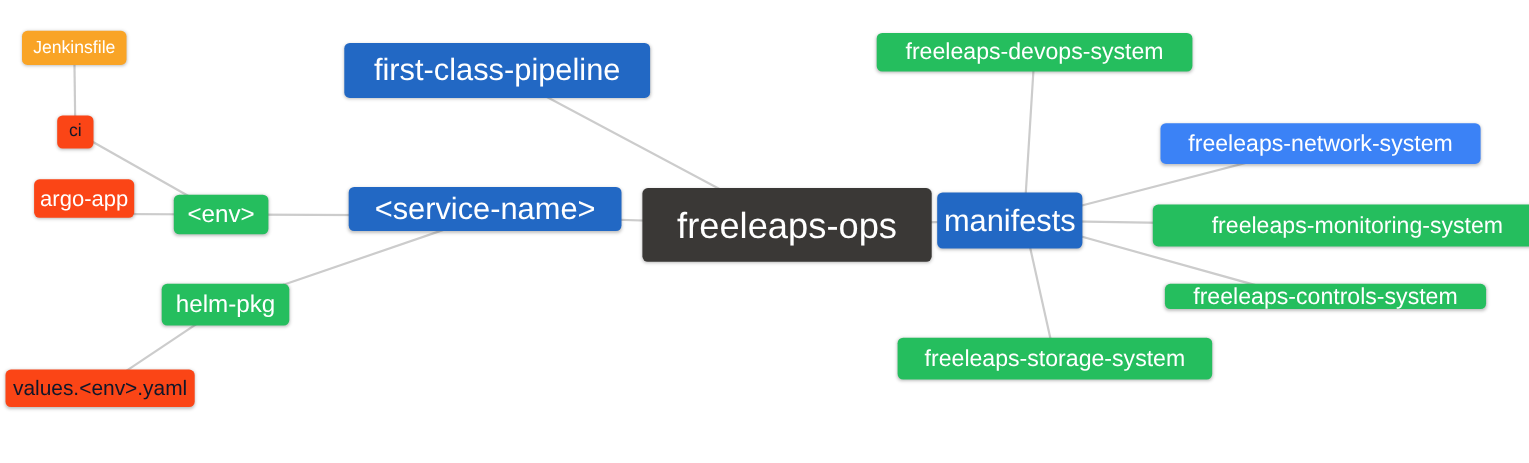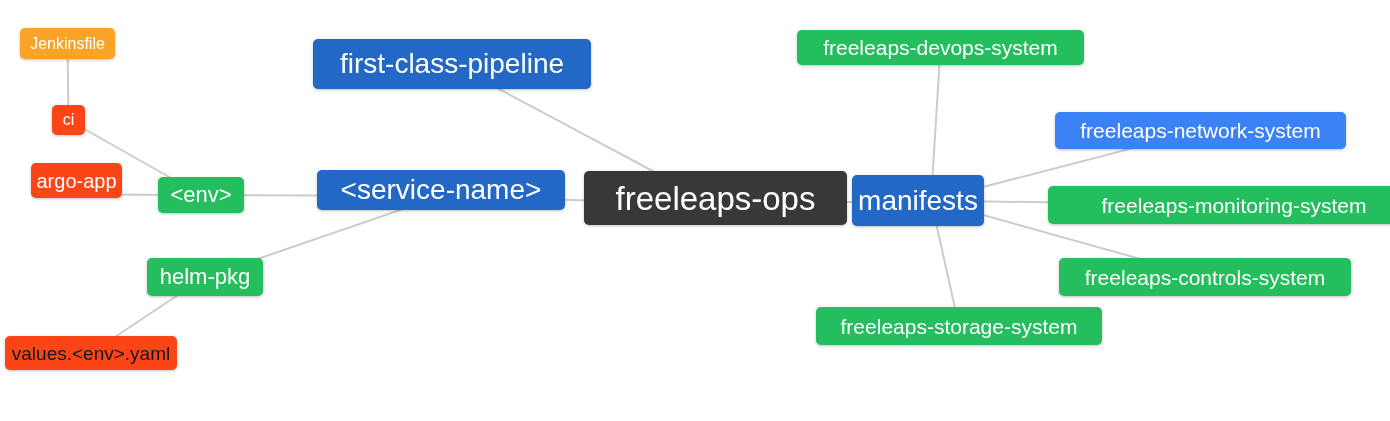--- a/index.html
+++ b/index.html
@@ -53,27 +53,27 @@
       <line x1="452" y1="64" x2="715.5" y2="204.5" stroke="#cccccc" stroke-width="2"></line>
       <line x1="715.5" y1="204.5" x2="931" y2="200.5" stroke="#cccccc" stroke-width="2"></line>
       <line x1="931" y1="200.5" x2="940.5" y2="47.5" stroke="#cccccc" stroke-width="2"></line>
       <line x1="931" y1="200.5" x2="1200.5" y2="130.5" stroke="#cccccc" stroke-width="2"></line>
       <line x1="931" y1="200.5" x2="1210.5" y2="205" stroke="#cccccc" stroke-width="2"></line>
       <line x1="931" y1="200.5" x2="1205" y2="277" stroke="#cccccc" stroke-width="2"></line>
       <line x1="931" y1="200.5" x2="959" y2="326" stroke="#cccccc" stroke-width="2"></line>
     </svg>
 
 <div class="node" style="left: 20px; top: 28px; width: 95px; height: 31px; font-size: 16px; background: rgb(249, 164, 38); color: rgb(255, 255, 255);">Jenkinsfile</div>
-    <div class="node" style="left: 52px; top: 105px; width: 33px; height: 30px; font-size: 16px; background: rgb(251, 69, 22); color: #ffffff; text-align: right;">ci</div>
+    <div class="node" style="left: 52px; top: 105px; width: 33px; height: 30px; font-size: 16px; background: rgb(251, 69, 22); color: #0f172a; text-align: right;">ci</div>
     <div class="node" style="left: 31px; top: 163px; width: 91px; height: 35px; font-size: 20px; background: rgb(251, 69, 22); color: rgb(255, 255, 255);">argo-app</div>
     <div class="node" style="left: 147px; top: 258px; width: 116px; height: 38px; font-size: 22px; background: rgb(37, 190, 94); color: rgb(255, 255, 255);">helm-pkg</div>
     <div class="node" style="left: 158px; top: 177px; width: 86px; height: 36px; font-size: 22px; background: rgb(37, 190, 94); color: rgb(255, 255, 255);">&lt;env&gt;</div>
     <div class="node" style="left: 5px; top: 336px; width: 172px; height: 34px; font-size: 19px; background: rgb(251, 69, 22); color: #0f172a;">values.&lt;env&gt;.yaml</div>
     <div class="node" style="left: 313px; top: 39px; width: 278px; height: 50px; font-size: 28px; background: rgb(34, 104, 196); color: rgb(255, 255, 255);">first-class-pipeline</div>
     <div class="node" style="left: 317px; top: 170px; width: 248px; height: 40px; font-size: 28px; background: rgb(34, 104, 196); color: rgb(255, 255, 255);">&lt;service-name&gt;</div>
-    <div class="node" style="left: 584px; top: 171px; width: 263px; height: 54px; font-size: 33px; background: rgb(58, 56, 54); color: rgb(255, 255, 255);">freeleaps-ops</div>
+    <div class="node" style="left: 584px; top: 171px; width: 263px; height: 67px; font-size: 33px; background: rgb(58, 56, 54); color: rgb(255, 255, 255);">freeleaps-ops</div>
     <div class="node" style="left: 852px; top: 175px; width: 132px; height: 51px; font-size: 28px; background: rgb(34, 104, 196); color: rgb(255, 255, 255);">manifests</div>
     <div class="node" style="left: 797px; top: 30px; width: 287px; height: 35px; font-size: 21px; background: rgb(37, 190, 94); color: rgb(255, 255, 255);">freeleaps-devops-system</div>
     <div class="node" style="left: 1055px; top: 112px; width: 291px; height: 37px; font-size: 21px; background: #3b82f6; color: rgb(255, 255, 255);">freeleaps-network-system</div>
     <div class="node" style="left: 1048px; top: 186px; width: 372px; height: 38px; font-size: 21px; background: rgb(37, 190, 94); color: rgb(255, 255, 255);">freeleaps-monitoring-system</div>
-    <div class="node" style="left: 1059px; top: 258px; width: 292px; height: 38px; font-size: 21px; background: rgb(37, 190, 94); color: rgb(255, 255, 255);">freeleaps-controls-system</div>
+    <div class="node" style="left: 1059px; top: 258px; width: 292px; height: 23px; font-size: 21px; background: rgb(37, 190, 94); color: rgb(255, 255, 255);">freeleaps-controls-system</div>
     <div class="node" style="left: 816px; top: 307px; width: 286px; height: 38px; font-size: 21px; background: rgb(37, 190, 94); color: rgb(255, 255, 255); text-align: right;">freeleaps-storage-system</div>
   </div>
 
 </body></html>

